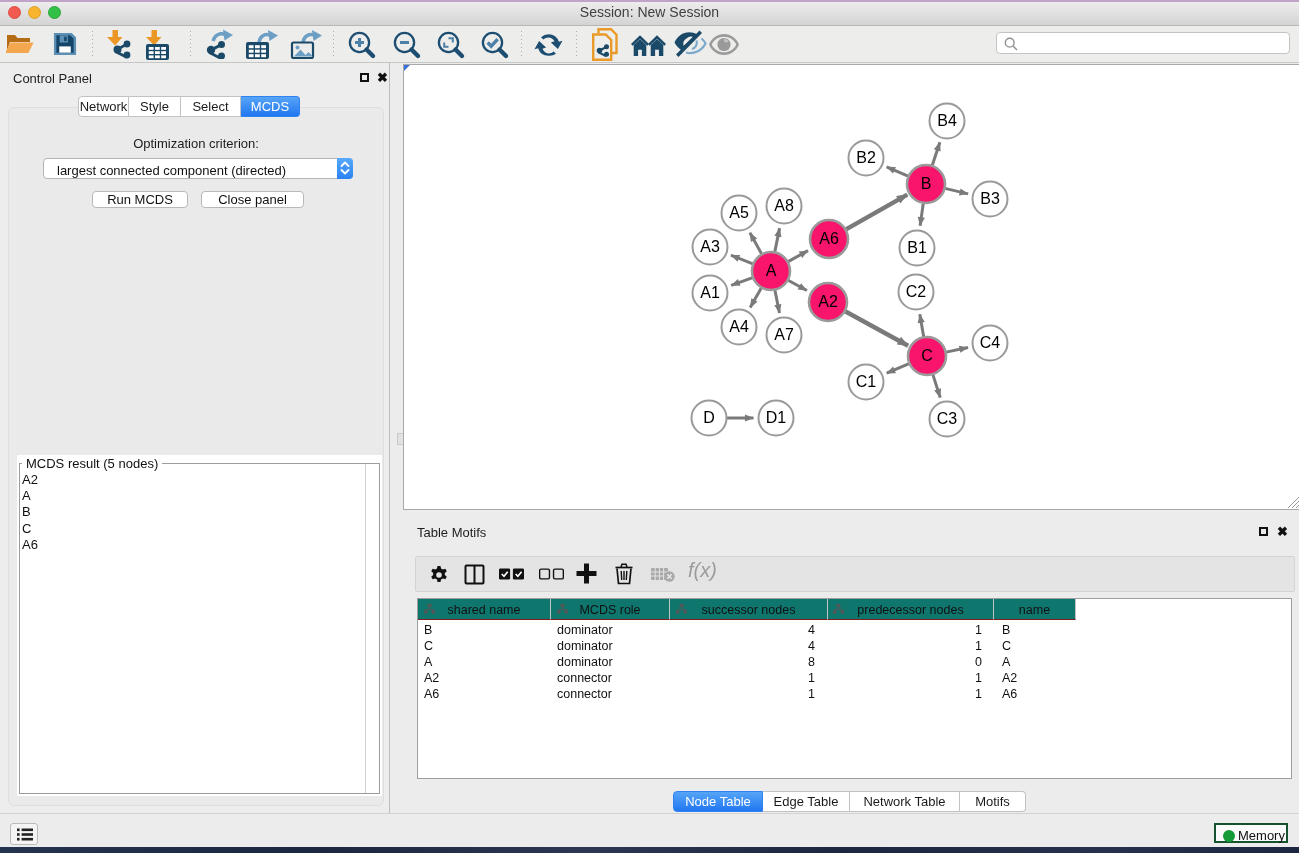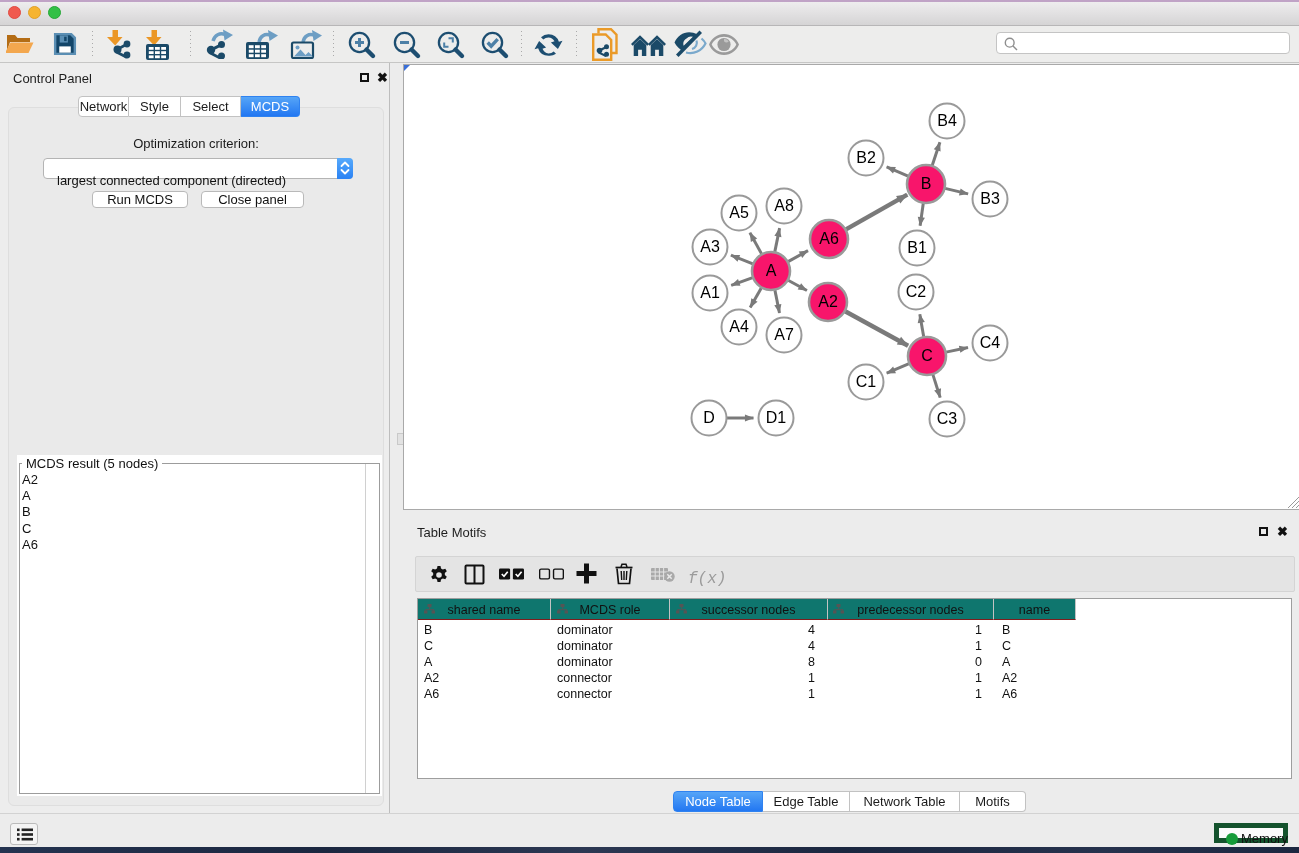--- a/index.html
+++ b/index.html
@@ -18,32 +18,32 @@
 #cpanel .hdr{position:absolute;left:13px;top:8px;font-size:13px;color:#1e1e1e}
 .wbtn{position:absolute;top:10px;width:9px;height:9px;border:2px solid #111}
 .xbtn{position:absolute;top:7px;font-size:13px;font-weight:bold;color:#111}
 .tabs{position:absolute;display:flex}
 .tab{border:1px solid #c2c2c2;border-left:none;background:#fff;font-size:13px;color:#1b1b1b;text-align:center;padding-top:2px;height:21px}
 .tab.first{border-left:1px solid #c2c2c2;border-radius:4px 0 0 4px}
 .tab.last{border-radius:0 4px 4px 0}
 .tab.sel{background:linear-gradient(#56a5f7,#2277f2);border-color:#2f82f0;color:#fff}
 #groupbox{left:8px;top:107px;width:376px;height:699px;background:#eaeaea;border:1px solid #dedede;border-radius:6px}
 #optlabel{left:0;top:136px;width:392px;text-align:center;font-size:13px;color:#1b1b1b}
-#combo{left:43px;top:158px;width:310px;height:21px;background:#fff;border:1px solid #b4b4b4;border-radius:4px;font-size:13px;color:#111;text-align:left;padding:14px 0 0 13px}
+#combo{left:43px;top:158px;width:310px;height:21px;background:#fff;border:1px solid #b4b4b4;border-radius:4px;font-size:13px;color:#111;text-align:left;padding:4px 0 0 13px}
 #combo .spin{position:absolute;right:-1px;top:-1px;width:16px;height:21px;border-radius:0 4px 4px 0;background:linear-gradient(#57aafc,#2a82f4)}
 .btn{position:absolute;top:191px;height:17px;background:#fff;border:1px solid #b9b9b9;border-radius:4px;font-size:13px;color:#111;text-align:center;padding-top:0px}
 #resultbox{left:17px;top:455px;width:365px;height:341px;background:#fff}
 #tborder{position:absolute;left:2px;top:8px;right:2px;bottom:2px;border:1px solid #9c9c9c}
 #tlegend{position:absolute;left:5px;top:1px;background:#fff;padding:0 4px;font-size:13px;color:#111}
 #rlist{position:absolute;left:5px;top:17px;font-size:13px;color:#111;line-height:16.2px}
 #rscroll{position:absolute;right:16px;top:9px;bottom:3px;width:1px;background:#d0d0d0}
 
 #statusbar{left:0;top:813px;width:1299px;height:34px;background:#ececec;border-top:1px solid #d2d2d2}
 #listbtn{position:absolute;left:10px;top:9px;width:28px;height:22px;border:1px solid #bbb;border-radius:3px;background:#f4f4f4}
-#membtn{position:absolute;left:1214px;top:9px;width:74px;height:20px;border:5px solid #14532d;background:#fbfbfb;font-size:13px;color:#111;padding:3px 4px 0 22px}
+#membtn{position:absolute;left:1214px;top:9px;width:74px;height:20px;border:2px solid #14532d;background:#fbfbfb;font-size:13px;color:#111;padding:3px 4px 0 22px}
 #memdot{position:absolute;left:7px;top:5px;width:12px;height:12px;border-radius:50%;background:#169b39}
 #bottomstrip{left:0;top:847px;width:1299px;height:6px;background:linear-gradient(90deg,#243350 0%,#1b2740 25%,#2c3853 45%,#1b2740 65%,#26324d 85%,#1b2740 100%)}
 
 #netwin{left:403px;top:64px;width:896px;height:446px;background:#fff;border:1px solid #a9a9a9;border-right:none}
 #nettitle{position:absolute;left:0;top:0;width:100%;height:21px;background:linear-gradient(#ebebeb,#d4d4d4);border-bottom:1px solid #a9a9a9}
 #nettitle .t{position:absolute;left:0;right:0;top:2px;text-align:center;font-size:14px;color:#2c2c2c}
 .ntl{position:absolute;border-radius:50%;width:11px;height:11px;top:5px}
 #graph{position:absolute;left:0;top:22px}
 .nl{font-size:16px;fill:#000;text-anchor:middle;font-family:"Liberation Sans",sans-serif}
 
@@ -54,20 +54,21 @@
 .hc{position:absolute;top:0;height:21px;background:#0f766e;border-right:1px solid #c3c3c3;border-bottom:1px solid #7f1d1d;text-align:center;padding-top:4px;font-size:12.5px}
 .hico{position:absolute;left:7px;top:5px}
 .cell{position:absolute;height:16px;padding-top:2px}
 .tabs2{position:absolute;top:281px;display:flex}
 </style></head><body>
 <div class="abs" id="topstrip"></div>
 <div class="abs" id="titlebar">
   <div class="tl" style="left:8px;background:#f05a4f;border:1px solid #e04b42"></div>
   <div class="tl" style="left:28px;background:#f6b42f;border:1px solid #e0a029"></div>
   <div class="tl" style="left:48px;background:#33c046;border:1px solid #27a737"></div>
+  <div class="t">Session: New Session</div>
 </div>
 <div class="abs" id="toolbar">
   <div class="sep" style="left:92px"></div>
   <div class="sep" style="left:190px"></div>
   <div class="sep" style="left:333px"></div>
   <div class="sep" style="left:521px"></div>
   <div class="sep" style="left:576px"></div>
   <div id="icons">
     <svg class="ic" style="left:6px;top:6px" width="28" height="23" viewBox="0 0 28 23">
         <path d="M1 3 h8 l2.5 3 H24 v4 H4 L1 19 z" fill="#b46d15"></path>
@@ -420,21 +421,21 @@
     <svg class="ic" style="left:235px;top:11px" width="24" height="14" viewBox="0 0 24 14">
         <g fill="#a9a9a9">
           <rect x="0" y="0" width="17" height="12" rx="1"></rect>
         </g>
         <g stroke="#e4e4e4" stroke-width="1">
           <path d="M0 4 h17 M0 8 h17 M4.2 0 v12 M8.4 0 v12 M12.6 0 v12"></path>
         </g>
         <circle cx="18.5" cy="8.5" r="5.2" fill="#a9a9a9"></circle>
         <path d="M16.3 6.3 l4.4 4.4 M20.7 6.3 l-4.4 4.4" stroke="#e9e9e9" stroke-width="1.5"></path>
       </svg>
-    <div style="position:absolute;left:272px;top:13px;font-family:Liberation Mono, monospace;font-style:italic;font-size:16px;color:#9b9b9b">f(x)</div>
+    <div style="position:absolute;left:272px;top:2px;font-family:Liberation Sans, sans-serif;font-style:italic;font-size:20px;color:#9b9b9b">f(x)</div>
   </div>
   <div id="tbl">
     <div class="hc" style="left:0;width:133px">shared name</div>
     <div class="hc" style="left:133px;width:119px">MCDS role</div>
     <div class="hc" style="left:252px;width:158px">successor nodes</div>
     <div class="hc" style="left:410px;width:166px">predecessor nodes</div>
     <div class="hc" style="left:576px;width:82px">name</div>
     <svg class="hico" style="left:6px" width="11" height="10" viewBox="0 0 11 10">
         <g fill="#555">
           <rect x="3.5" y="0" width="4" height="3"></rect>

